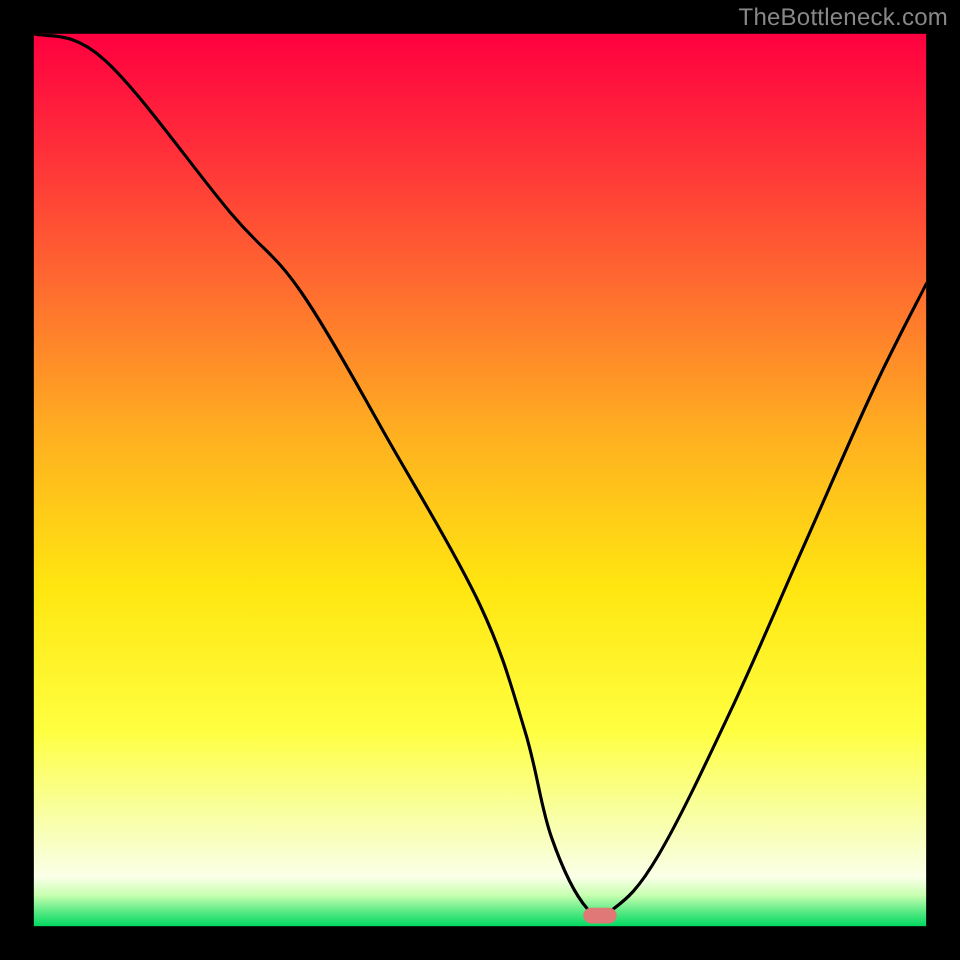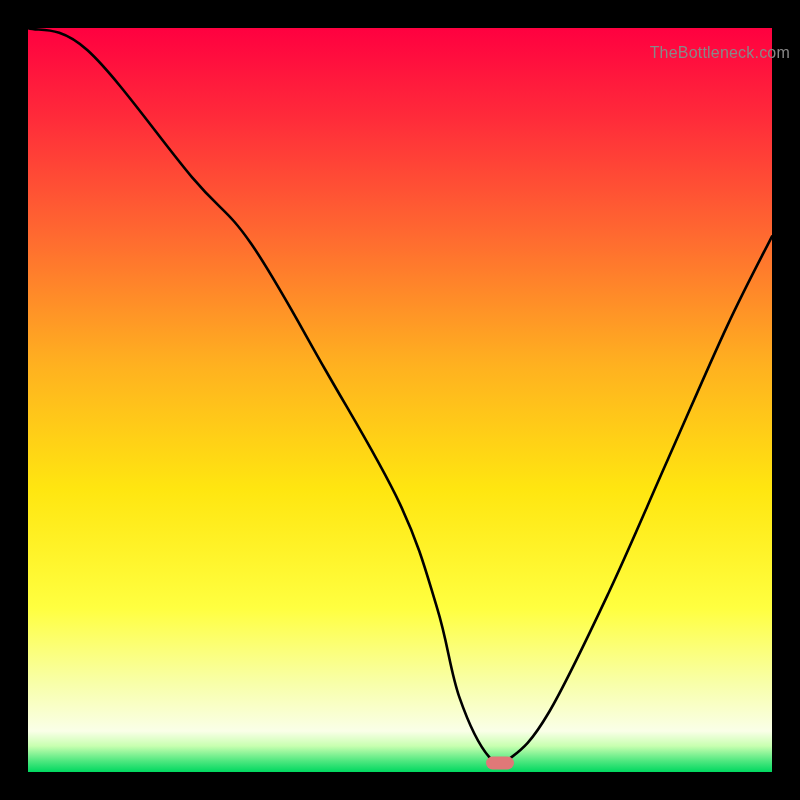--- a/index.html
+++ b/index.html
@@ -9,25 +9,24 @@
     background: #000;
     position: relative;
     overflow: hidden;
     font-family: Arial, sans-serif;
   }
   .watermark {
     position: absolute;
     top: 4px;
     right: 10px;
     color: #888;
-    font-size: 16px;
+    font-size: 20px;
     font-weight: 500;
     z-index: 10;
     letter-spacing: 0.2px;
-    margin-top: 40px;
   }
   .frame {
     position: absolute;
     left: 28px;
     top: 28px;
     width: 744px;
     height: 744px;
     background: #000;
   }
   .plot {

